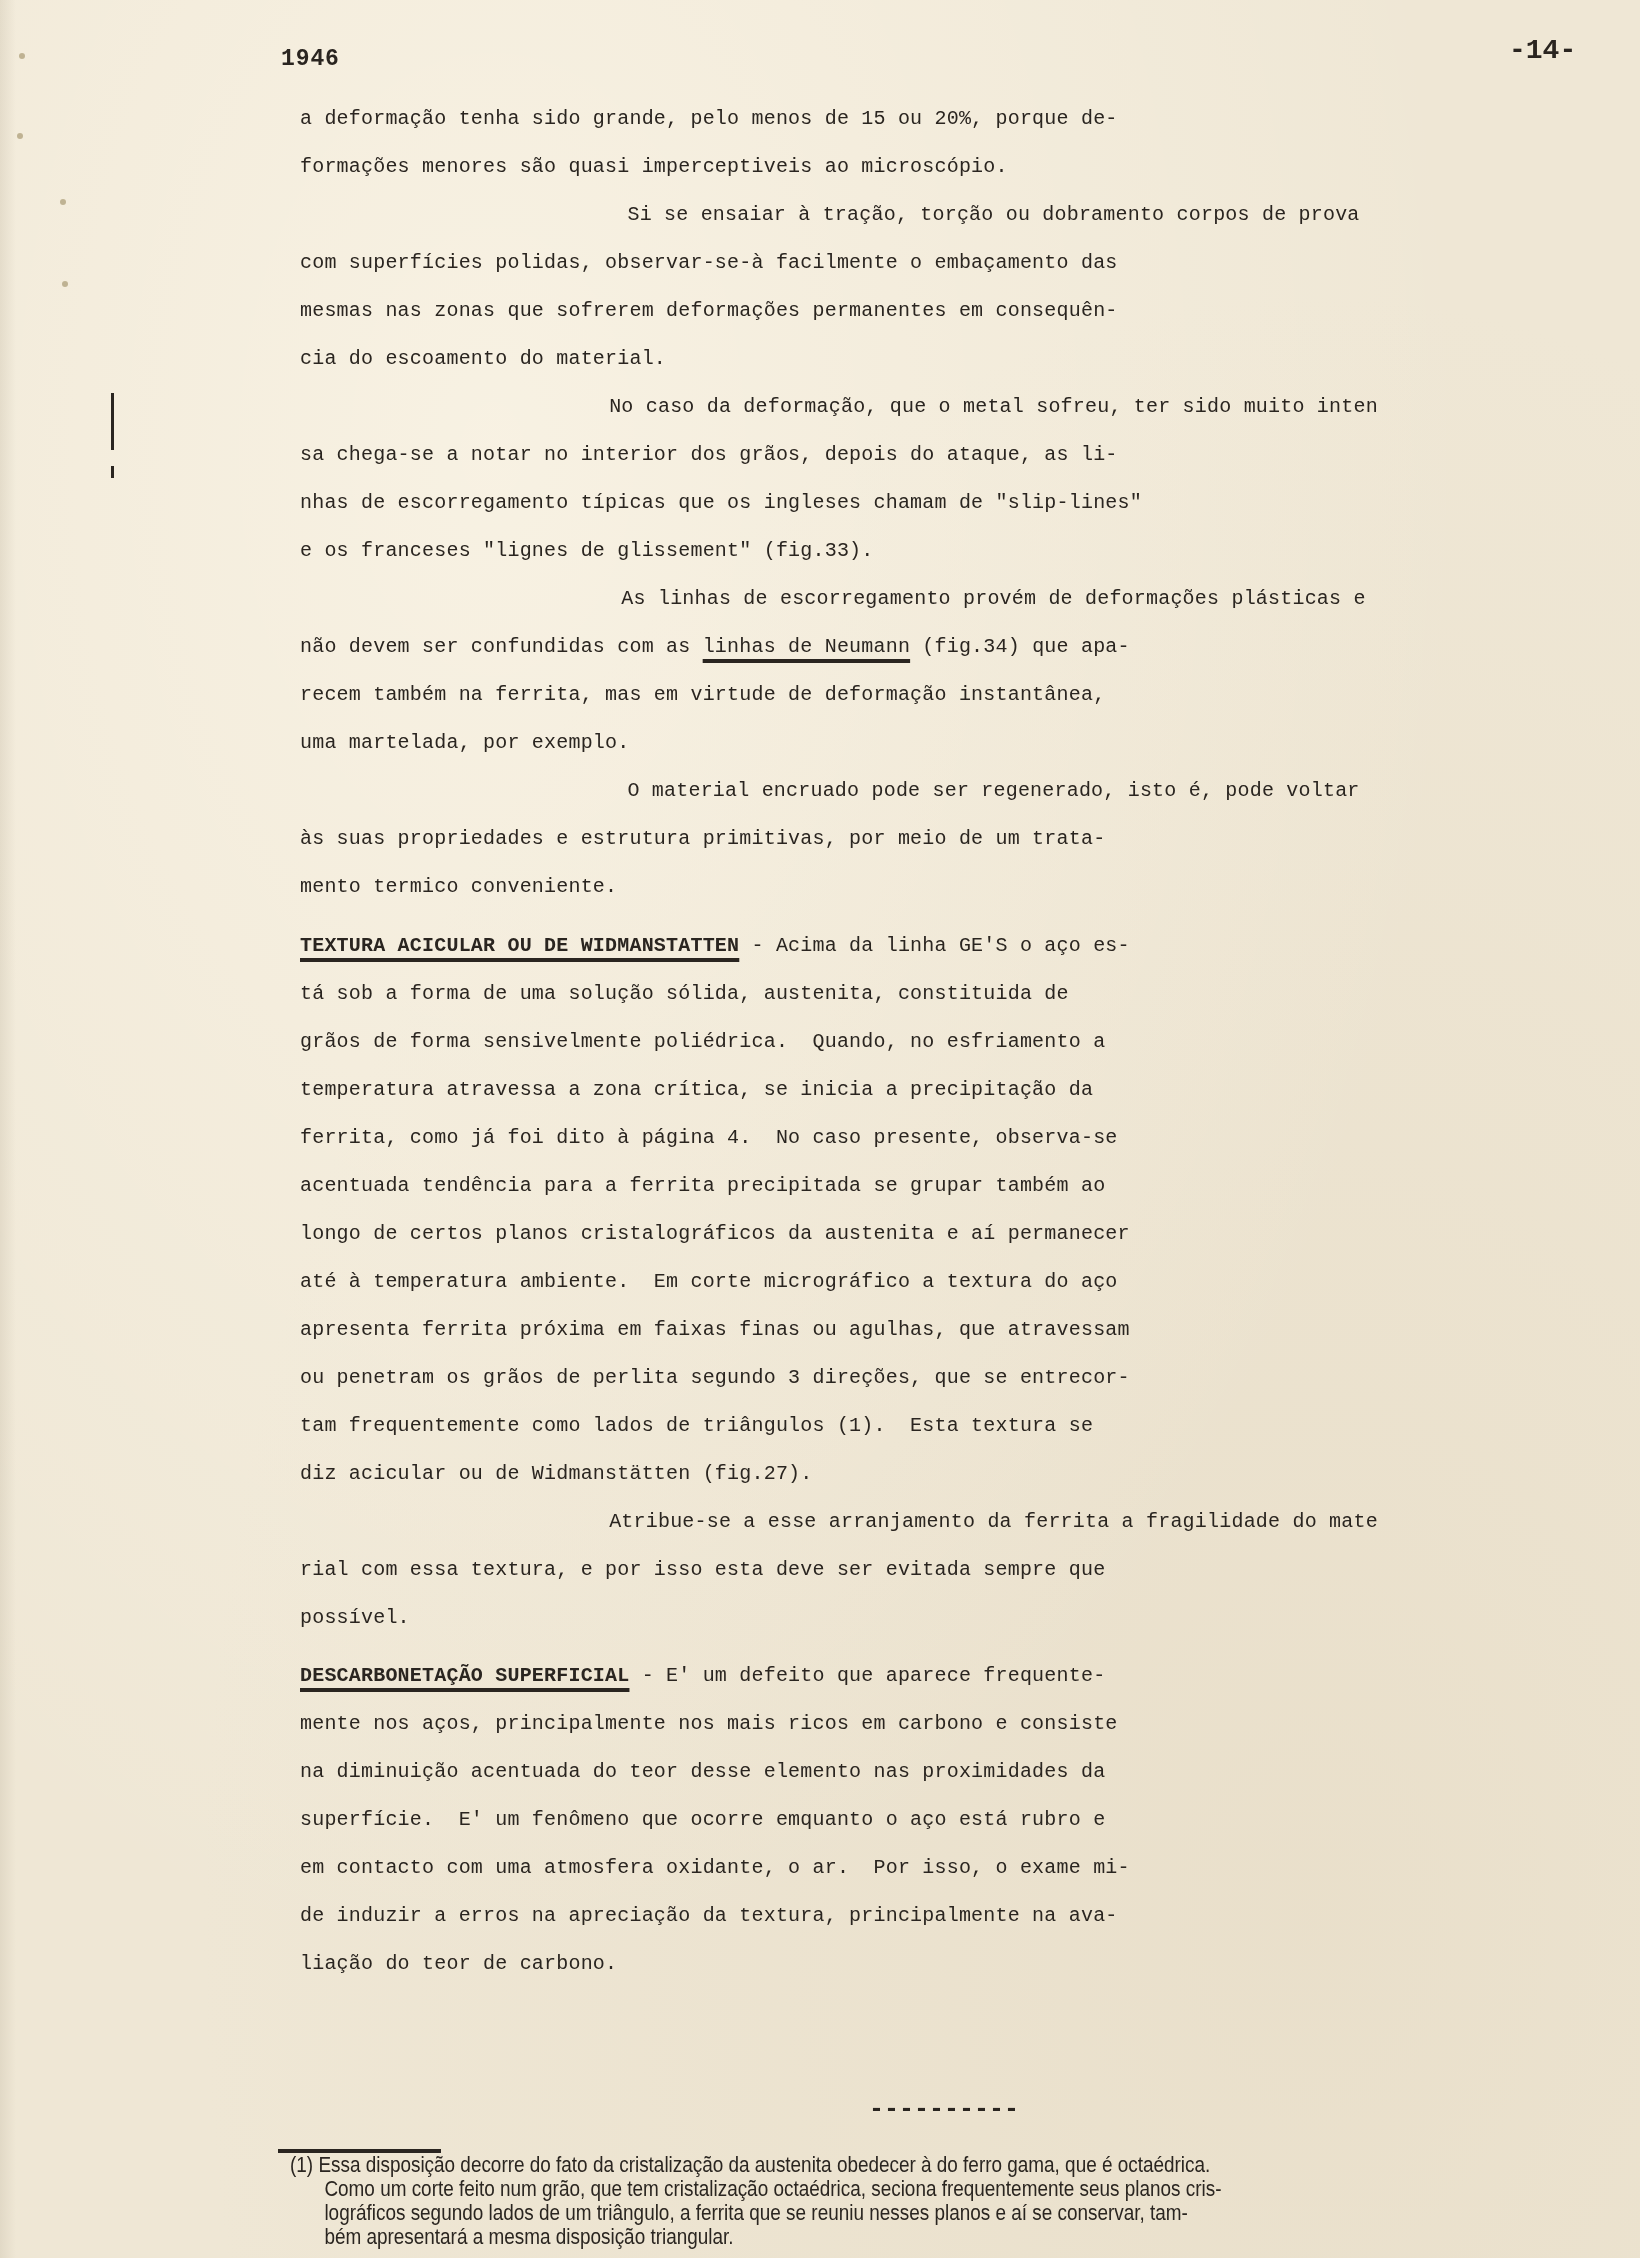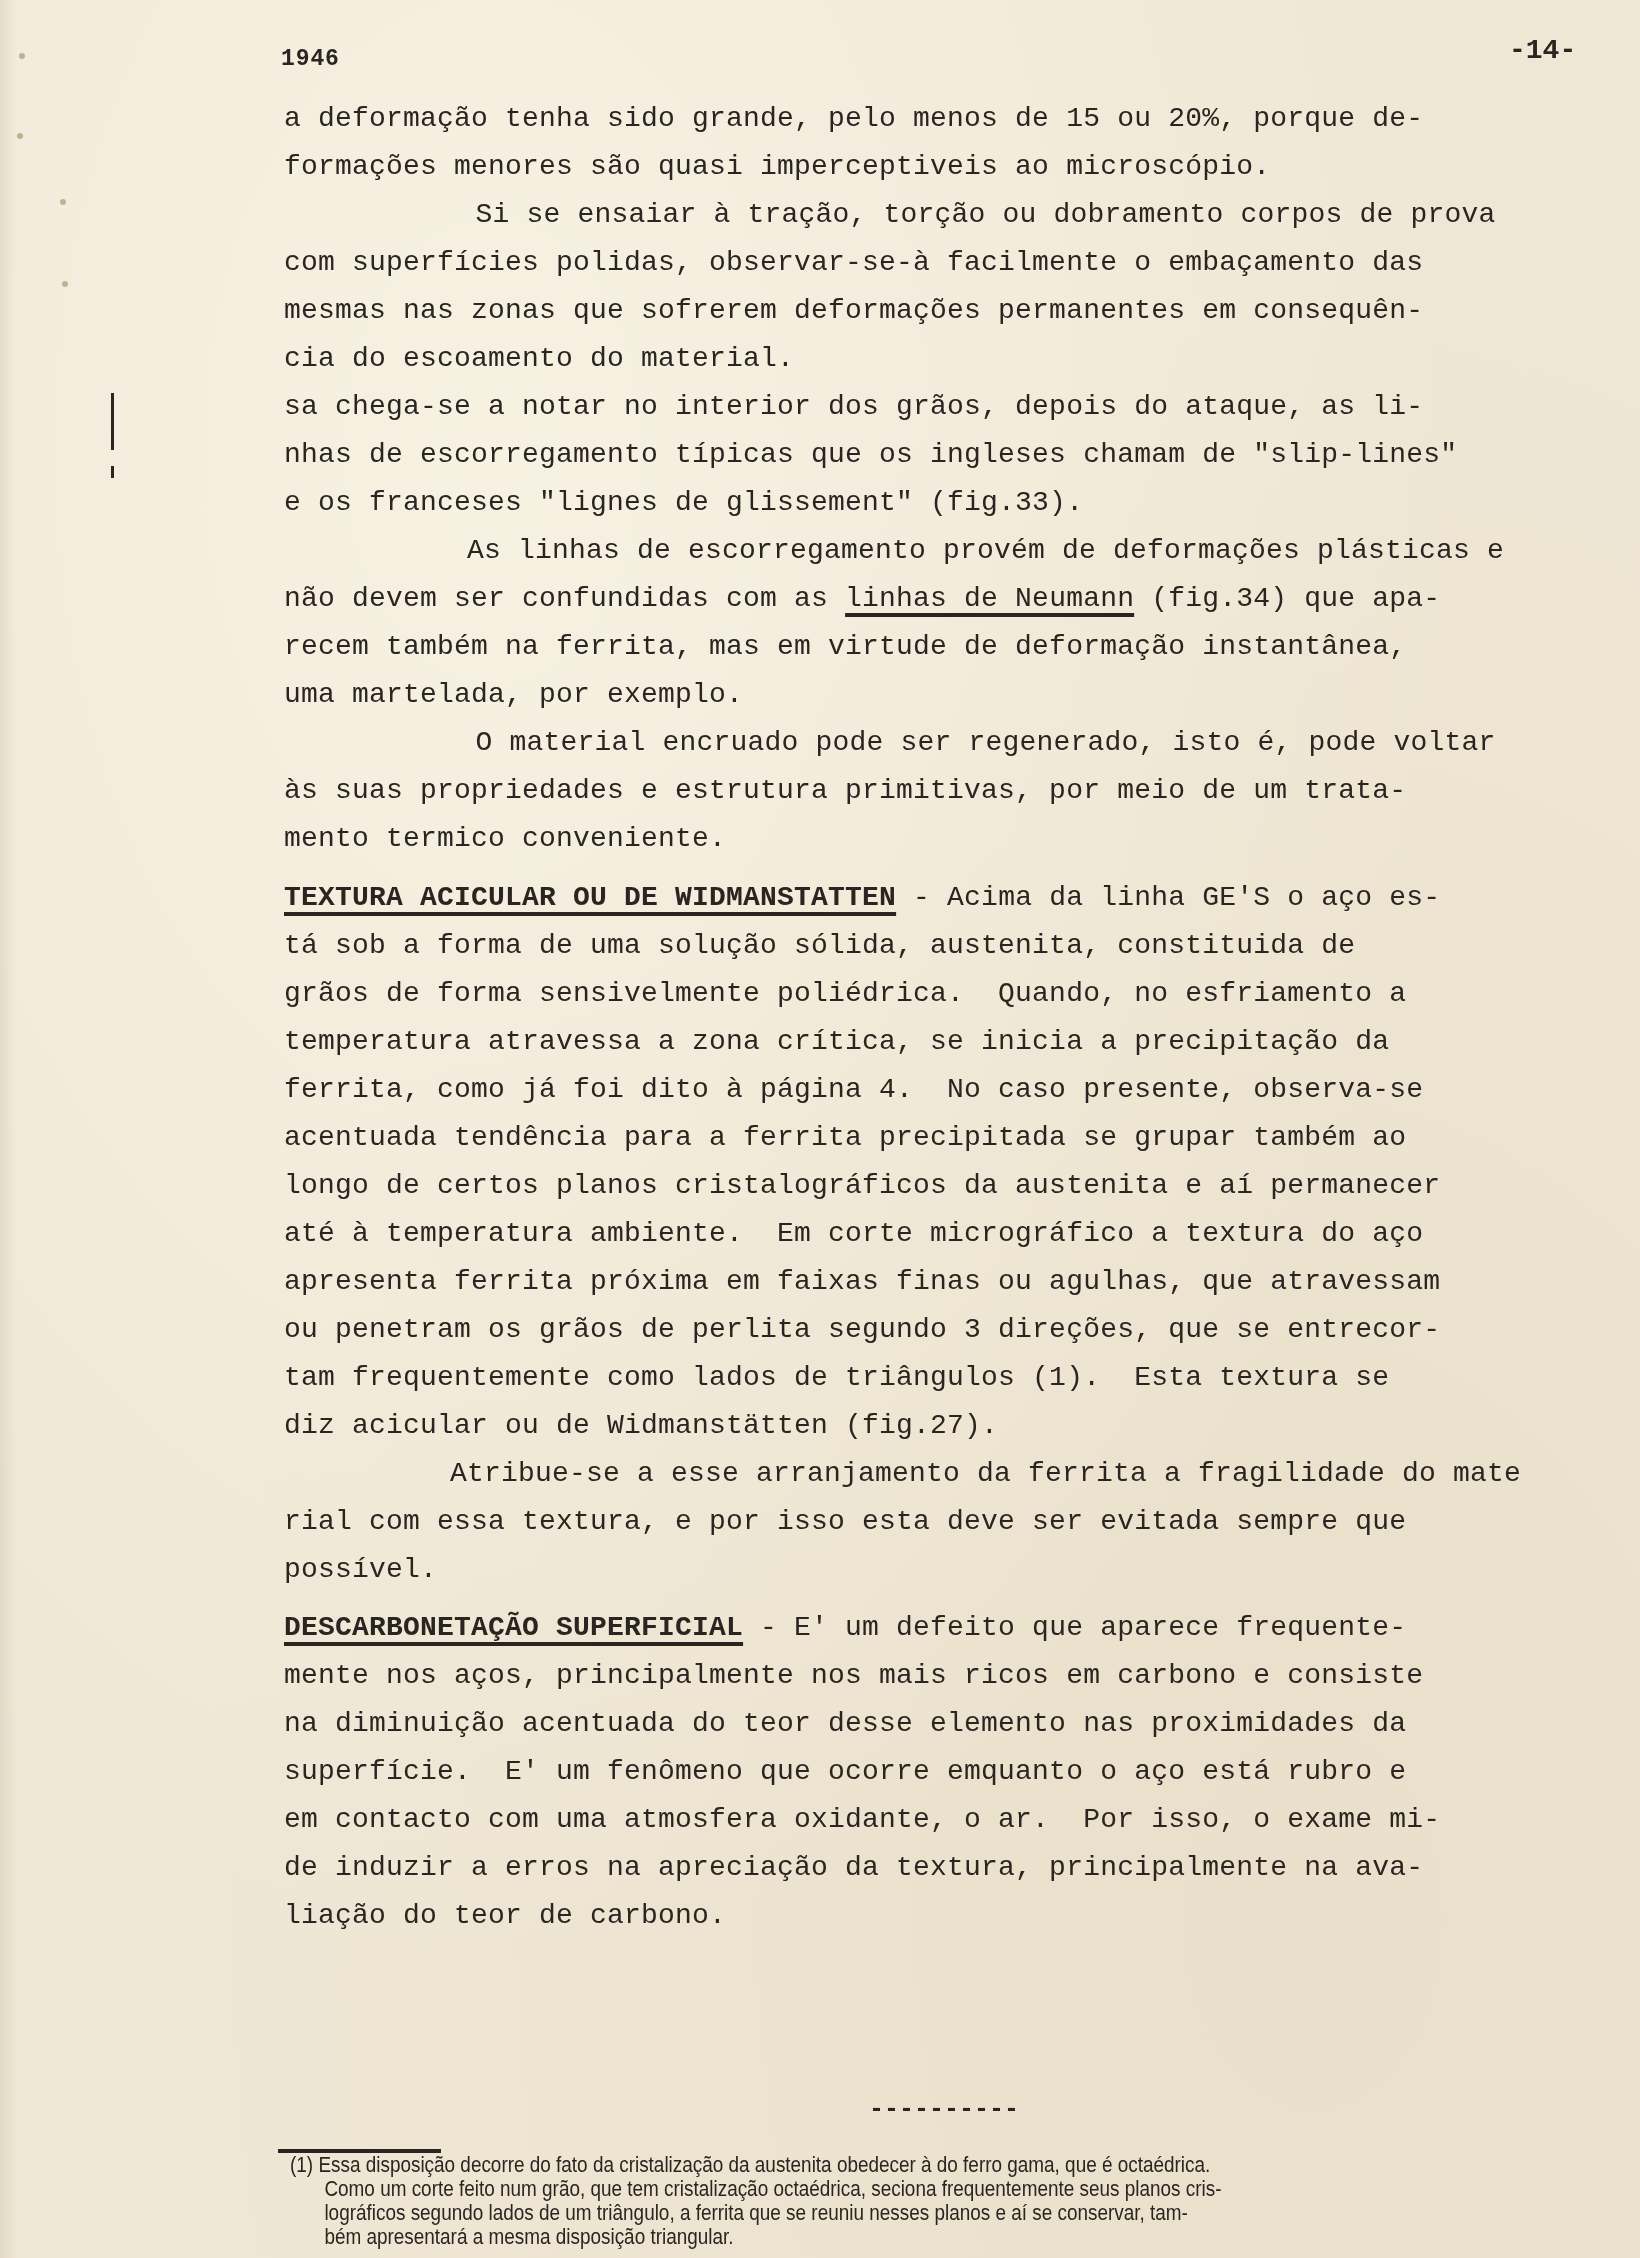--- a/index.html
+++ b/index.html
@@ -33,22 +33,23 @@
     font-size: 23px; font-weight: bold; letter-spacing: 0.9px;
   }
   .header-page {
     position: absolute; left: 1509px; top: 35px;
     font-size: 28px; font-weight: bold;
   }
   .text-block {
     position: absolute; left: 284px; top: 95px; width: 1306px;
   }
   .line {
-    font-size: 28px; line-height: 48px; white-space: pre;
+    font-size: 20px; line-height: 48px; white-space: pre;
     letter-spacing: 0.2px;
+    margin-left: 16px;
   }
   .line.indent { padding-left: 97px; text-align: center; }
   .gap { height: 10.6px; }
   .heading-u {
     font-weight: bold;
     text-decoration: underline; text-decoration-thickness: 3.5px; text-underline-offset: 7px;
   }
   .term-u {
     text-decoration: underline; text-decoration-thickness: 3.5px; text-underline-offset: 7px;
   }
@@ -88,20 +89,21 @@
 <div class="header-page">-14-</div>
 
 <div class="text-block">
   <div id="intro-lines">
       <div class="line">a deformação tenha sido grande, pelo menos de 15 ou 20%, porque de-</div>
       <div class="line">formações menores são quasi imperceptiveis ao microscópio.</div>
       <div class="line indent">Si se ensaiar à tração, torção ou dobramento corpos de prova</div>
       <div class="line">com superfícies polidas, observar-se-à facilmente o embaçamento das</div>
       <div class="line">mesmas nas zonas que sofrerem deformações permanentes em consequên-</div>
       <div class="line">cia do escoamento do material.</div>
+      <div class="line indent">No caso da deformação, que o metal sofreu, ter sido muito inten</div>
       <div class="line">sa chega-se a notar no interior dos grãos, depois do ataque, as li-</div>
       <div class="line">nhas de escorregamento típicas que os ingleses chamam de "slip-lines"</div>
       <div class="line">e os franceses "lignes de glissement" (fig.33).</div>
       <div class="line indent">As linhas de escorregamento provém de deformações plásticas e</div>
       <div class="line"><span>não devem ser confundidas com as </span><span class="term-u">linhas de Neumann</span><span> (fig.34) que apa-</span></div>
       <div class="line">recem também na ferrita, mas em virtude de deformação instantânea,</div>
       <div class="line">uma martelada, por exemplo.</div>
       <div class="line indent">O material encruado pode ser regenerado, isto é, pode voltar</div>
       <div class="line">às suas propriedades e estrutura primitivas, por meio de um trata-</div>
       <div class="line">mento termico conveniente.</div>

